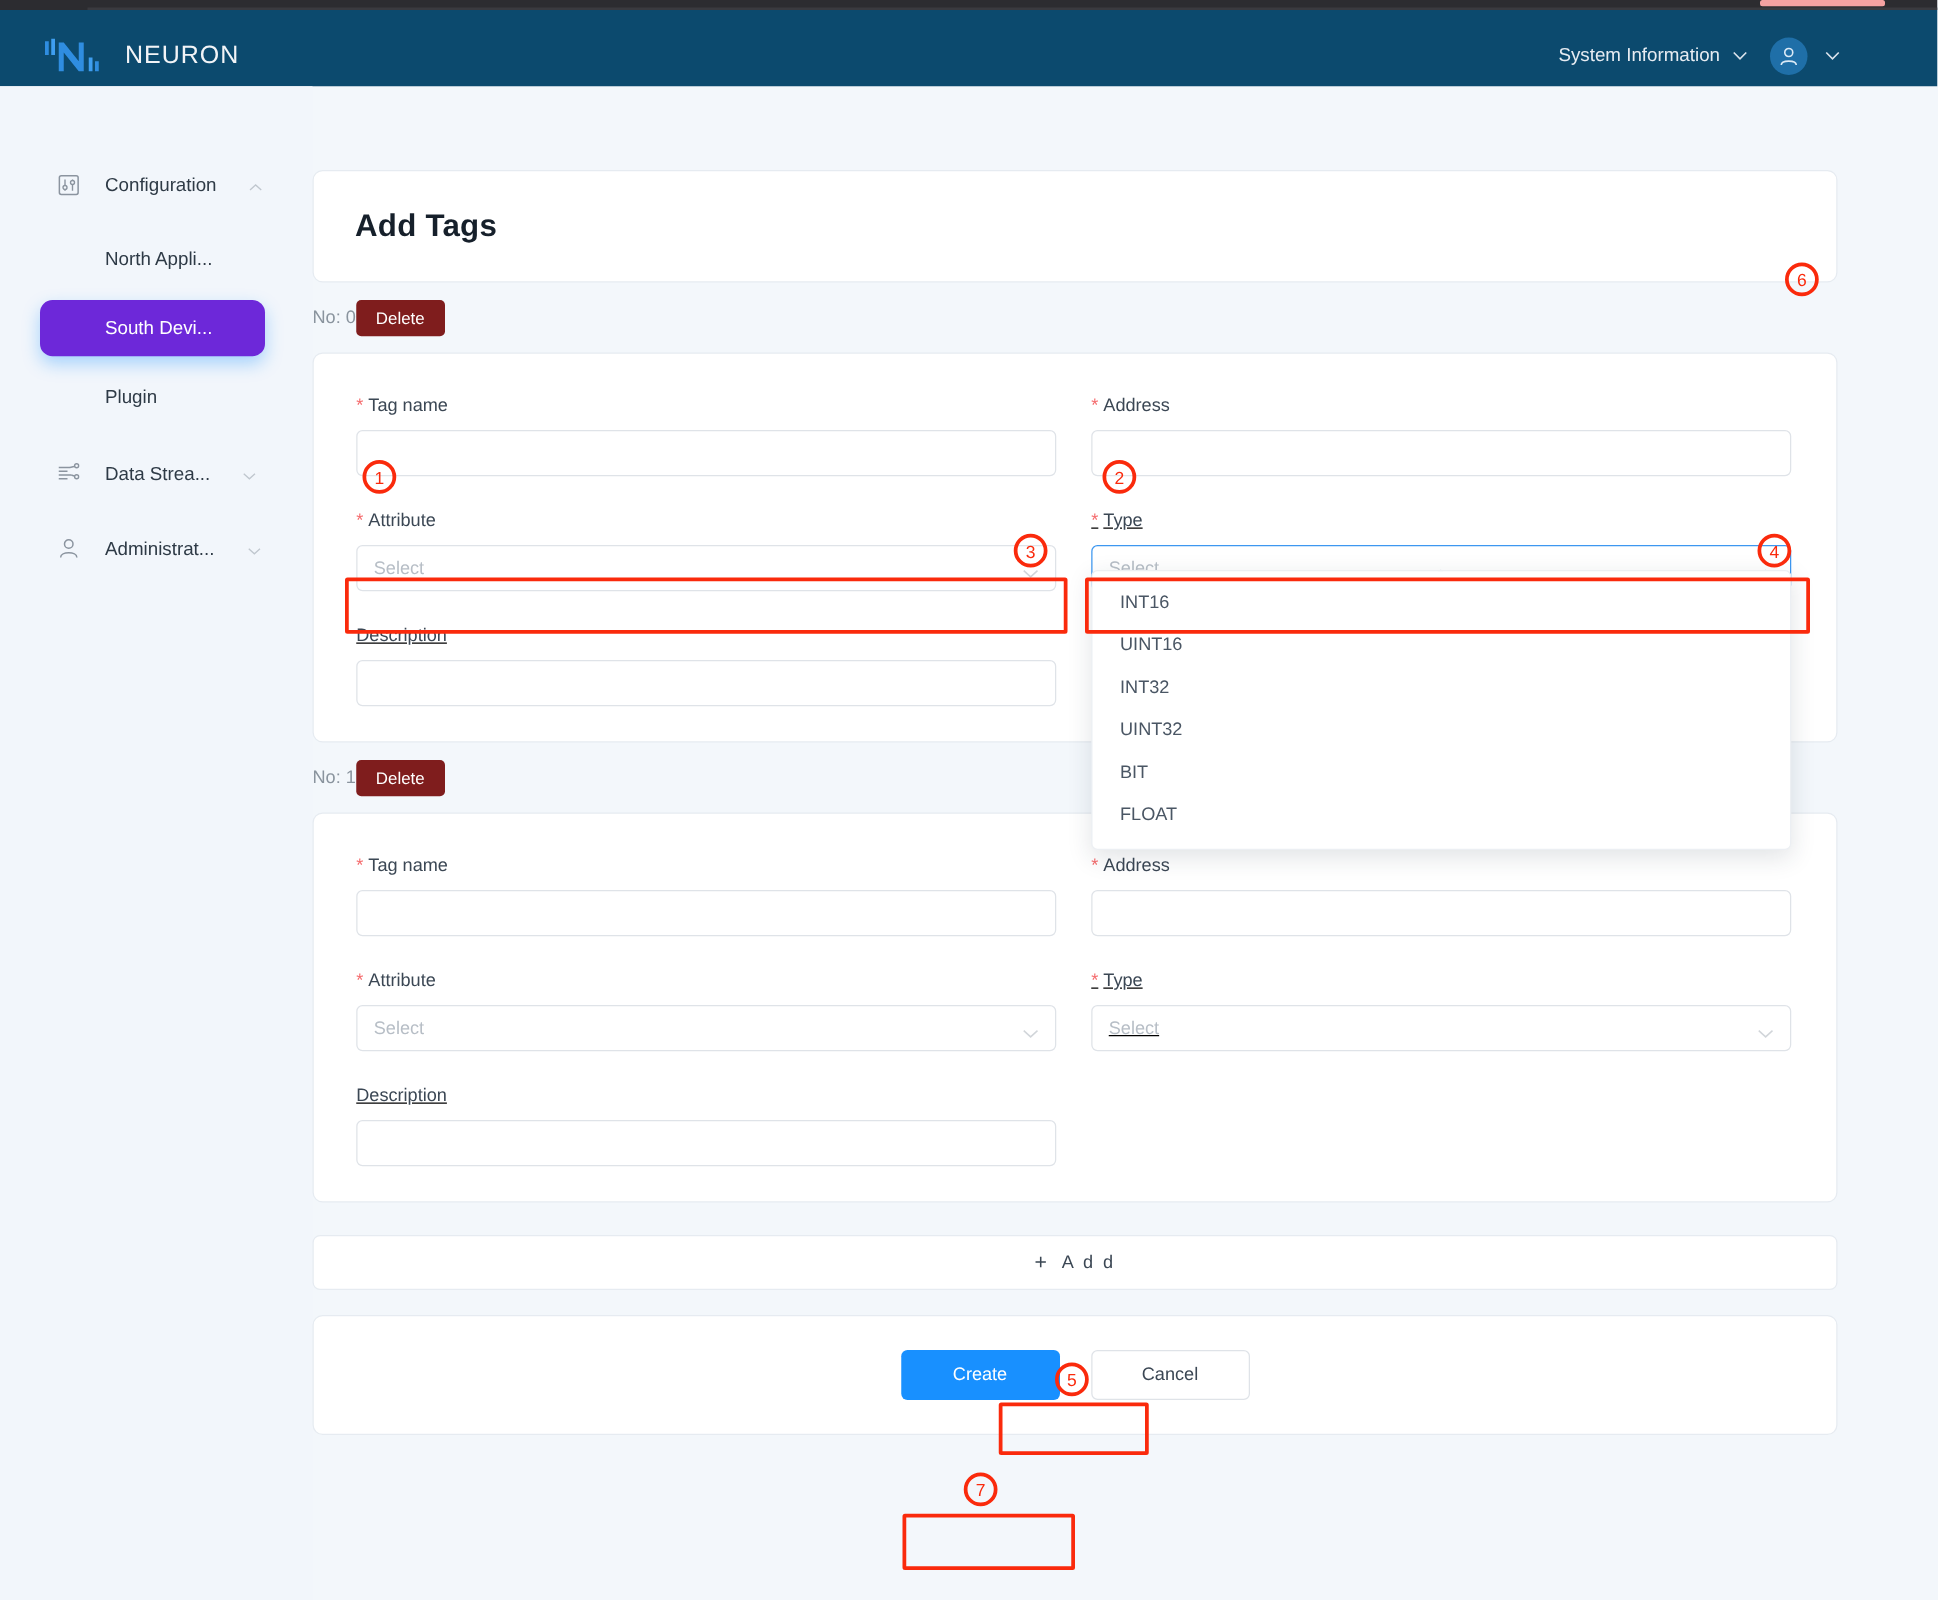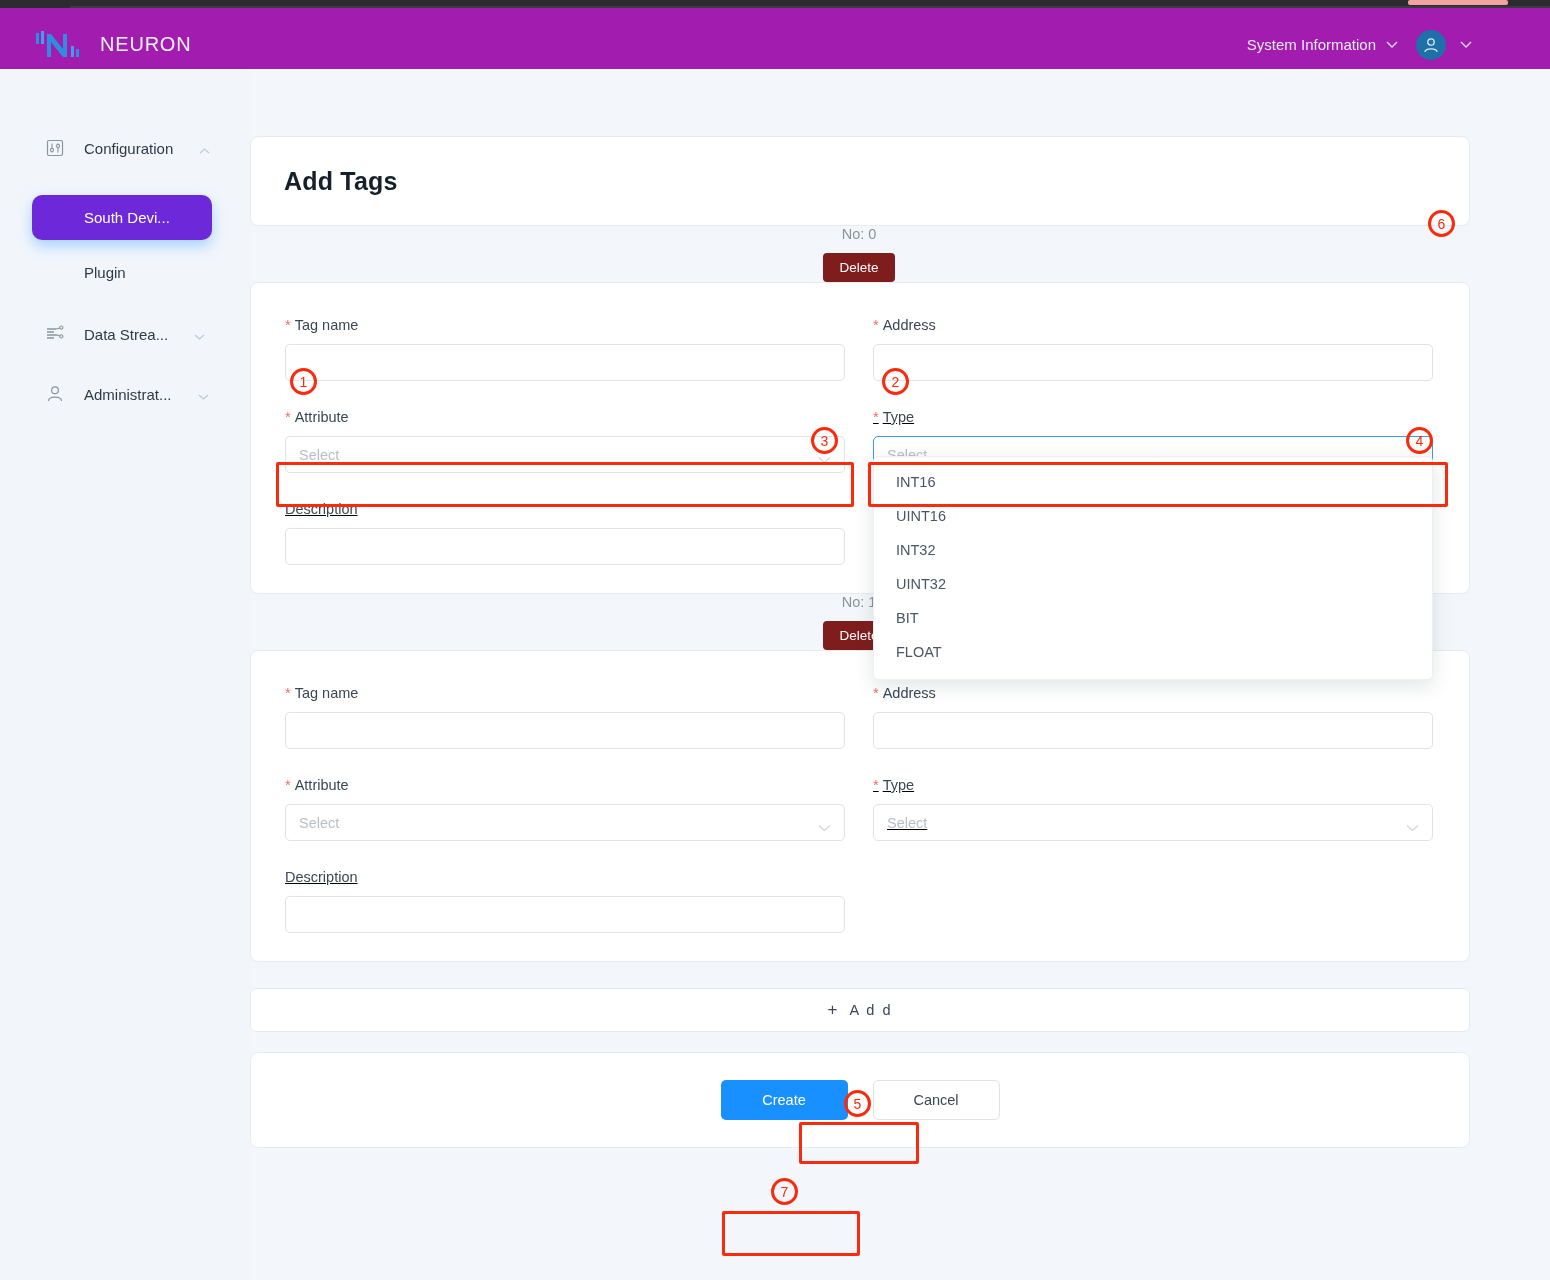--- a/index.html
+++ b/index.html
@@ -21,21 +21,21 @@
     background: #3a3a3f;
   }
   .chrome-strip .redbit {
     position: absolute; right: 42px; top: 0px; width: 100px; height: 5px;
     background: #f5a2a2; border-radius: 2px;
   }
 
   
   .topnav {
     position: absolute; top: 8px; left: 0; width: 1550px; height: 61px;
-    background: #a21caf;
+    background: #0c4a6e;
     display: flex; align-items: center; justify-content: space-between;
     padding: 12px 28px 0 26px;
   }
   .brand { display: flex; align-items: center; gap: 12px; padding-left: 8px;}
   .brand .logo { width: 54px; height: 34px; }
   .brand .brand-text {
     color: #f2f4f7; font-size: 20px; letter-spacing: 0.8px; font-weight: 400;
   }
   .topnav-right { display: flex; align-items: center; gap: 18px; padding-right: 50px;}
   .sysinfo { display: flex; align-items: center; gap: 10px; color: #e7ecf2; font-size: 15px; cursor: default;}
@@ -89,22 +89,22 @@
     border-radius: 8px;
     margin-left: 0;
   }
   .page-head {
     margin-top: 67px; height: 90px;
     display: flex; align-items: center; padding-left: 33px;
   }
   .page-title { font-size: 25px; font-weight: bold; color: #16202b; letter-spacing: .2px;}
 
   .row-head {
-    display: flex; align-items: center; justify-content: space-between;
-    height: 56px; padding-right: 2px; flex-direction: column;
+    display: flex; align-items: center; 
+    height: 56px; padding-right: 2px;
   }
   .row-no { font-size: 14.5px; color: #8a949e; }
   .btn-delete {
     background: #7f1d1d; color: #fff; border: none;
     font-size: 13.5px; padding: 7px 16px; border-radius: 4px;
     cursor: pointer; font-family: inherit;
   }
 
   .tag-card { padding: 34px 36px 28px 34px; }
   .field-grid { display: flex; gap: 28px; }
@@ -241,20 +241,23 @@
     <span class="nav-label">Configuration</span>
     <span class="nav-caret">
       <svg width="11" height="6" viewBox="0 0 11 6">
           <path d="M1 5 L5.5 1 L10 5" stroke="#98a1ab" stroke-width="1.1" fill="none"></path>
         </svg>
     </span>
   </div>
 
   <div class="sub-wrap">
     <div class="sub-gap"></div>
+    <div class="sub-item">
+      <span>North Appli...</span>
+    </div>
     <div class="sub-gap"></div>
     <div class="sub-item active">
       <span>South Devi...</span>
     </div>
     <div class="sub-gap"></div>
     <div class="sub-item">
       <span>Plugin</span>
     </div>
   </div>
 

